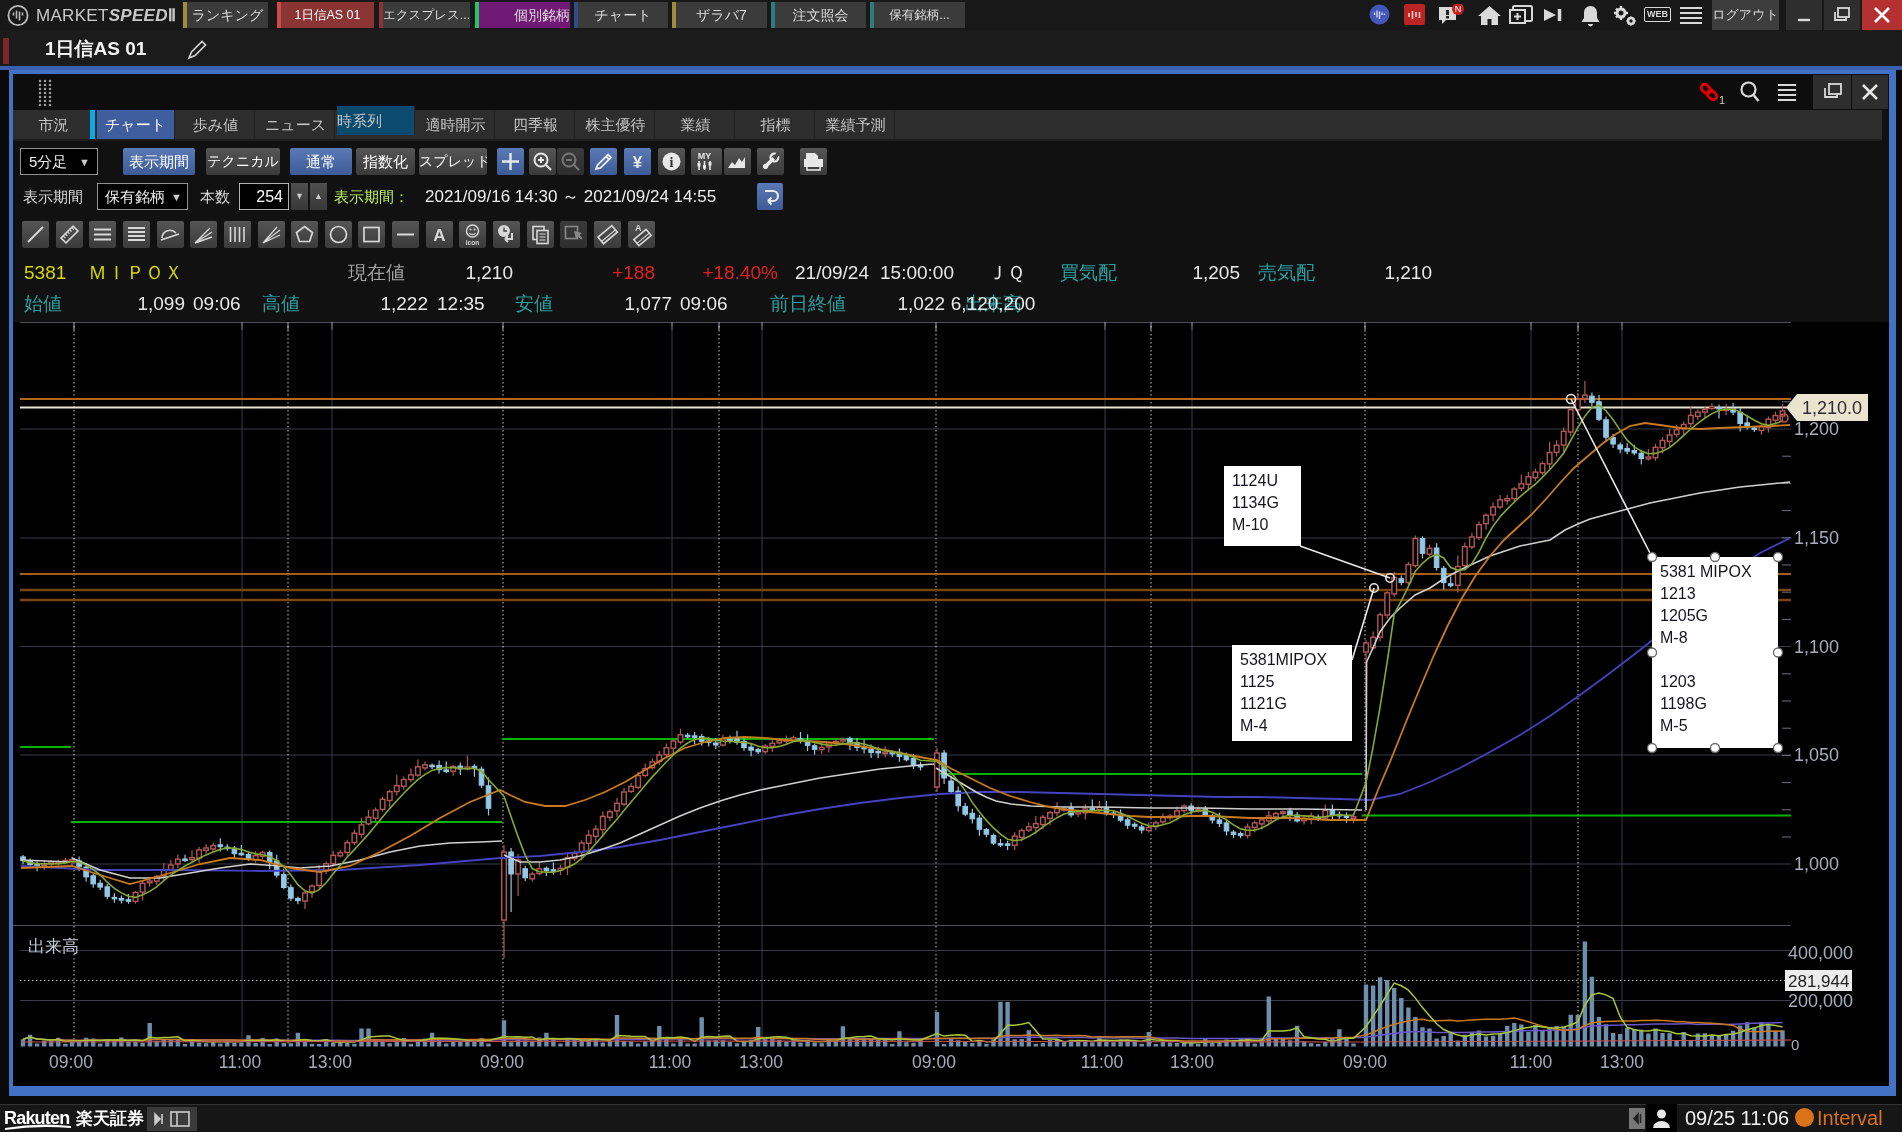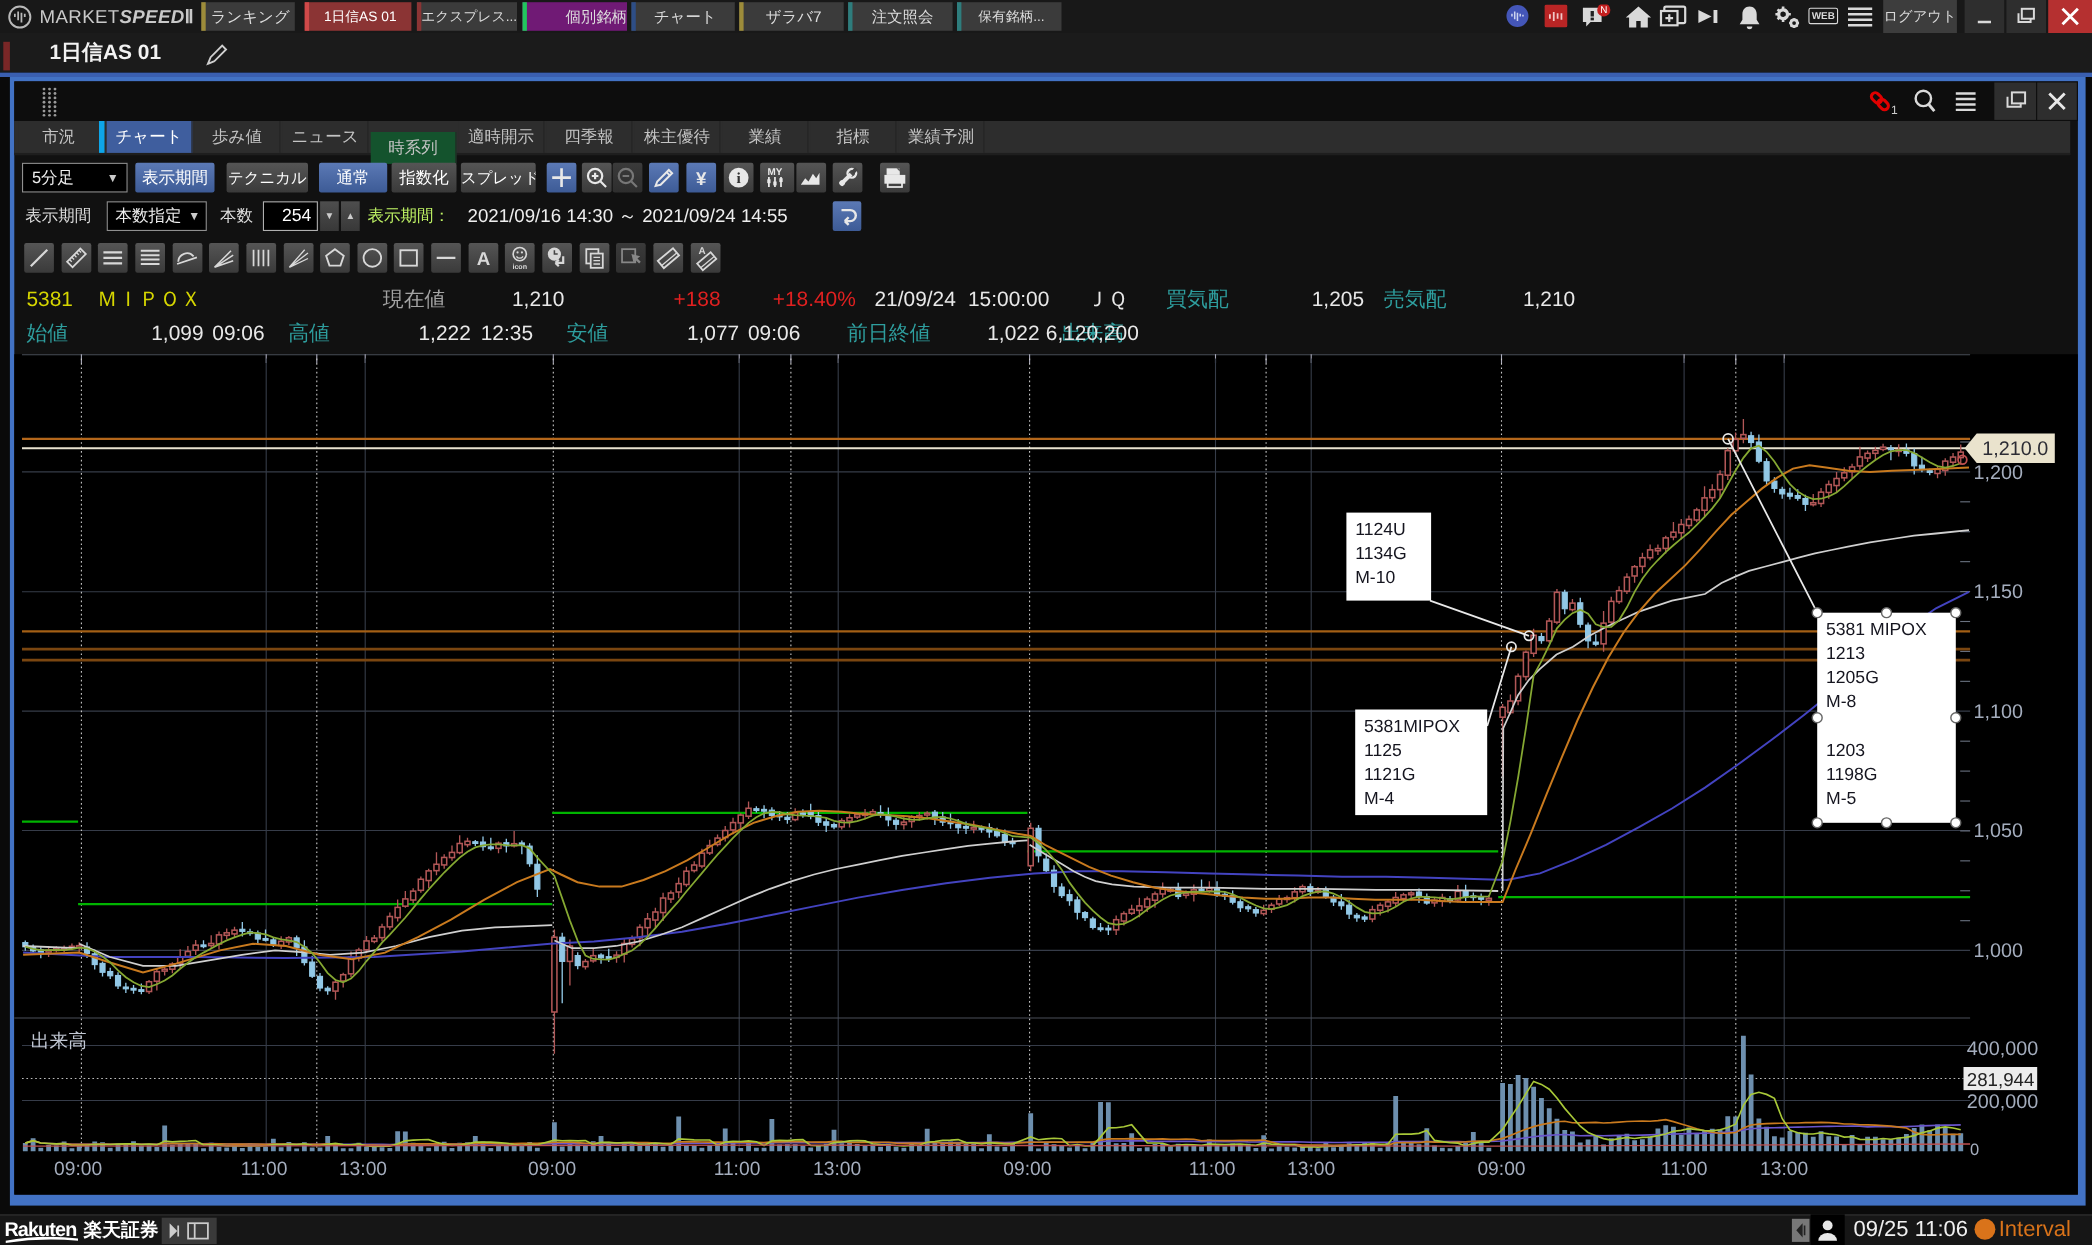--- a/index.html
+++ b/index.html
@@ -125,28 +125,28 @@
         <path d="M12 13 v9 h12 v-3.5" fill="none" stroke="#d9d9d9" stroke-width="1.8"></path>
       </svg></div>
     <div style="position:absolute;left:1852px;top:75px;width:36px;height:34px;background:#2e2e2e"><svg width="36" height="34" viewBox="0 0 36 34">
         <path d="M11 10 L25 24 M25 10 L11 24" stroke="#e8e8e8" stroke-width="2.6"></path>
       </svg></div>
     <div style="position:absolute;left:13px;top:110px;width:1869px;height:31px;background:#2d2d2d;border-bottom:2px solid #1e1e1e"></div>
     <div style="position:absolute;left:17px;top:110px;width:78px;height:29px;background:#2d2d2d;color:#c4c4c4;font:15px 'Liberation Sans', sans-serif;;text-align:center;border-right:5px solid #0ea5e9;line-height:29px">市況</div>
     <div style="position:absolute;left:97px;top:110px;width:78px;height:29px;background:#3f5e9e;color:#fff;font:15px 'Liberation Sans', sans-serif;;text-align:center;border-right:1px solid #242424;line-height:29px">チャート</div>
     <div style="position:absolute;left:177px;top:110px;width:78px;height:29px;background:#2d2d2d;color:#c4c4c4;font:15px 'Liberation Sans', sans-serif;;text-align:center;border-right:1px solid #242424;line-height:29px">歩み値</div>
     <div style="position:absolute;left:257px;top:110px;width:78px;height:29px;background:#2d2d2d;color:#c4c4c4;font:15px 'Liberation Sans', sans-serif;;text-align:center;border-right:1px solid #242424;line-height:29px">ニュース</div>
-    <div style="position:absolute;left:337px;top:120px;width:78px;height:29px;background:#14532d;color:#c4c4c4;font:15px 'Liberation Sans', sans-serif;;text-align:center;border-right:1px solid #242424;line-height:29px">時系列</div>
+    <div style="position:absolute;left:337px;top:106px;width:78px;height:29px;background:#0c4a6e;color:#c4c4c4;font:15px 'Liberation Sans', sans-serif;;text-align:left;border-right:1px solid #242424;line-height:29px">時系列</div>
     <div style="position:absolute;left:417px;top:110px;width:78px;height:29px;background:#2d2d2d;color:#c4c4c4;font:15px 'Liberation Sans', sans-serif;;text-align:center;border-right:1px solid #242424;line-height:29px">適時開示</div>
     <div style="position:absolute;left:497px;top:110px;width:78px;height:29px;background:#2d2d2d;color:#c4c4c4;font:15px 'Liberation Sans', sans-serif;;text-align:center;border-right:1px solid #242424;line-height:29px">四季報</div>
     <div style="position:absolute;left:577px;top:110px;width:78px;height:29px;background:#2d2d2d;color:#c4c4c4;font:15px 'Liberation Sans', sans-serif;;text-align:center;border-right:1px solid #242424;line-height:29px">株主優待</div>
     <div style="position:absolute;left:657px;top:110px;width:78px;height:29px;background:#2d2d2d;color:#c4c4c4;font:15px 'Liberation Sans', sans-serif;;text-align:center;border-right:1px solid #242424;line-height:29px">業績</div>
     <div style="position:absolute;left:737px;top:110px;width:78px;height:29px;background:#2d2d2d;color:#c4c4c4;font:15px 'Liberation Sans', sans-serif;;text-align:center;border-right:1px solid #242424;line-height:29px">指標</div>
     <div style="position:absolute;left:817px;top:110px;width:78px;height:29px;background:#2d2d2d;color:#c4c4c4;font:15px 'Liberation Sans', sans-serif;;text-align:center;border-right:1px solid #242424;line-height:29px">業績予測</div>
-    <div style="position:absolute;left:20px;top:148px;width:96px;height:27px;background:#000;border:1px solid #909090;color:#eee;font:15px 'Liberation Sans', sans-serif;line-height:26px"><span style="padding-left:8px">5分足</span><span style="position:absolute;right:7px;top:0;color:#ccc;font-size:11px">▼</span></div>
+    <div style="position:absolute;left:20px;top:148px;width:78px;height:27px;background:#000;border:1px solid #909090;color:#eee;font:15px 'Liberation Sans', sans-serif;line-height:26px"><span style="padding-left:8px">5分足</span><span style="position:absolute;right:7px;top:0;color:#ccc;font-size:11px">▼</span></div>
     <div style="position:absolute;left:123px;top:148px;width:72px;height:27px;background:linear-gradient(#5b79b5,#3d5b96);border-radius:2px;color:#fff;font:15px 'Liberation Sans', sans-serif;;text-align:center;white-space:nowrap;overflow:hidden;line-height:27px">表示期間</div>
     <div style="position:absolute;left:206px;top:148px;width:74px;height:27px;background:linear-gradient(#555,#3a3a3a);border-radius:2px;color:#fff;font:14px 'Liberation Sans', sans-serif;;text-align:center;white-space:nowrap;overflow:hidden;line-height:27px">テクニカル</div>
     <div style="position:absolute;left:290px;top:148px;width:62px;height:27px;background:linear-gradient(#5b79b5,#3d5b96);border-radius:2px;color:#fff;font:15px 'Liberation Sans', sans-serif;;text-align:center;white-space:nowrap;overflow:hidden;line-height:27px">通常</div>
     <div style="position:absolute;left:356px;top:148px;width:59px;height:27px;background:linear-gradient(#555,#3a3a3a);border-radius:2px;color:#fff;font:15px 'Liberation Sans', sans-serif;;text-align:center;white-space:nowrap;overflow:hidden;line-height:27px">指数化</div>
     <div style="position:absolute;left:419px;top:148px;width:68px;height:27px;background:linear-gradient(#555,#3a3a3a);border-radius:2px;color:#fff;font:14px 'Liberation Sans', sans-serif;;text-align:center;white-space:nowrap;overflow:hidden;line-height:27px">スプレッド</div>
     <div style="position:absolute;left:497px;top:148px;width:27px;height:27px;background:linear-gradient(#5b79b5,#3d5b96);border-radius:2px"><svg width="27" height="27" viewBox="0 0 27 27">
         <path d="M13.5 5 v17 M5 13.5 h17" stroke="#e8e8e8" stroke-width="2.4"></path>
       </svg></div>
     <div style="position:absolute;left:529px;top:148px;width:27px;height:27px;background:linear-gradient(#555,#3a3a3a);border-radius:2px"><svg width="27" height="27" viewBox="0 0 27 27">
         <circle cx="12" cy="12" r="6.5" fill="none" stroke="#e8e8e8" stroke-width="2"></circle>
@@ -185,21 +185,21 @@
           <rect x="11.7" y="2" width="3.6" height="5" fill="#444"></rect>
         </g>
       </svg></div>
     <div style="position:absolute;left:800px;top:148px;width:27px;height:27px;background:linear-gradient(#555,#3a3a3a);border-radius:2px"><svg width="27" height="27" viewBox="0 0 27 27">
         <rect x="6" y="5" width="12" height="6" fill="#e8e8e8"></rect>
         <rect x="4" y="11" width="19" height="8" fill="#e8e8e8"></rect>
         <rect x="7" y="16" width="13" height="6" fill="none" stroke="#e8e8e8" stroke-width="1.6"></rect>
         <path d="M15 5 l3 3 v-3 z" fill="#555"></path>
       </svg></div>
     <div style="position:absolute;left:23px;top:184px;height:26px;;color:#ddd;font:15px 'Liberation Sans', sans-serif;line-height:26px">表示期間</div>
-    <div style="position:absolute;left:97px;top:183px;width:91px;height:27px;background:#000;border:1px solid #909090;color:#eee;font:15px 'Liberation Sans', sans-serif;line-height:26px"><span style="padding-left:7px">本数指定</span><span style="position:absolute;right:5px;top:0;color:#ccc;font-size:11px">▼</span></div>
+    <div style="position:absolute;left:97px;top:183px;width:91px;height:27px;background:#000;border:1px solid #909090;color:#eee;font:15px 'Liberation Sans', sans-serif;line-height:26px"><span style="padding-left:7px">保有銘柄</span><span style="position:absolute;right:5px;top:0;color:#ccc;font-size:11px">▼</span></div>
     <div style="position:absolute;left:200px;top:184px;height:26px;;color:#ddd;font:15px 'Liberation Sans', sans-serif;line-height:26px">本数</div>
     <div style="position:absolute;left:239px;top:183px;width:50px;height:27px;background:#000;border:1px solid #b0b0b0;color:#fff;font:16px 'Liberation Sans', sans-serif;;text-align:right;line-height:26px"><span style="padding-right:5px">254</span></div>
     <div style="position:absolute;left:291px;top:183px;width:17px;height:27px;background:linear-gradient(#4e4e4e,#383838);color:#ccc;font:9px 'Liberation Sans', sans-serif;;text-align:center;line-height:27px">▼</div>
     <div style="position:absolute;left:310px;top:183px;width:17px;height:27px;background:linear-gradient(#4e4e4e,#383838);color:#ccc;font:9px 'Liberation Sans', sans-serif;;text-align:center;line-height:27px">▲</div>
     <div style="position:absolute;left:334px;top:184px;height:26px;;color:#bef264;font:15px 'Liberation Sans', sans-serif;line-height:26px">表示期間：</div>
     <div style="position:absolute;left:425px;top:184px;height:26px;;color:#eee;font:17px 'Liberation Sans', sans-serif;line-height:26px">2021/09/16 14:30 ～ 2021/09/24 14:55</div>
     <div style="position:absolute;left:757px;top:183px;width:26px;height:27px;background:linear-gradient(#5b79b5,#3d5b96);border-radius:2px"><svg width="26" height="27" viewBox="0 0 26 27">
         <path d="M8 8 h8 a5 5 0 0 1 0 10 h-5 m0 0 l3.5 -3.5 m-3.5 3.5 l3.5 3.5" fill="none" stroke="#e8e8e8" stroke-width="2.2"></path>
       </svg></div>
     <div style="position:absolute;left:22px;top:221px;width:27px;height:27px;background:linear-gradient(#555,#3a3a3a);border-radius:2px"><svg width="27" height="27" viewBox="0 0 27 27">

